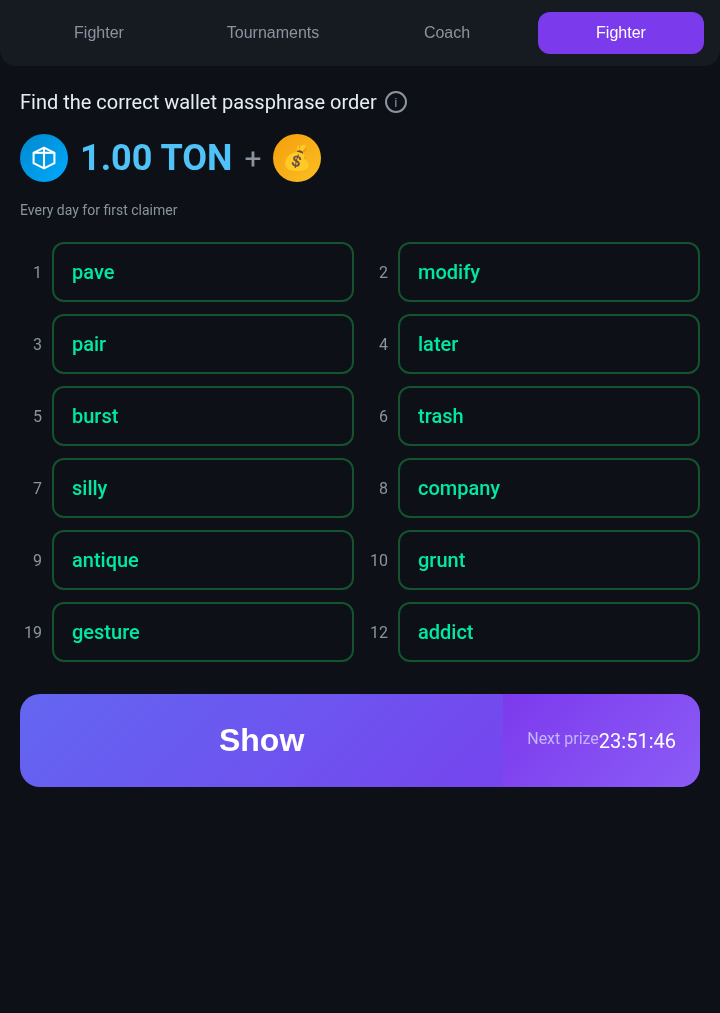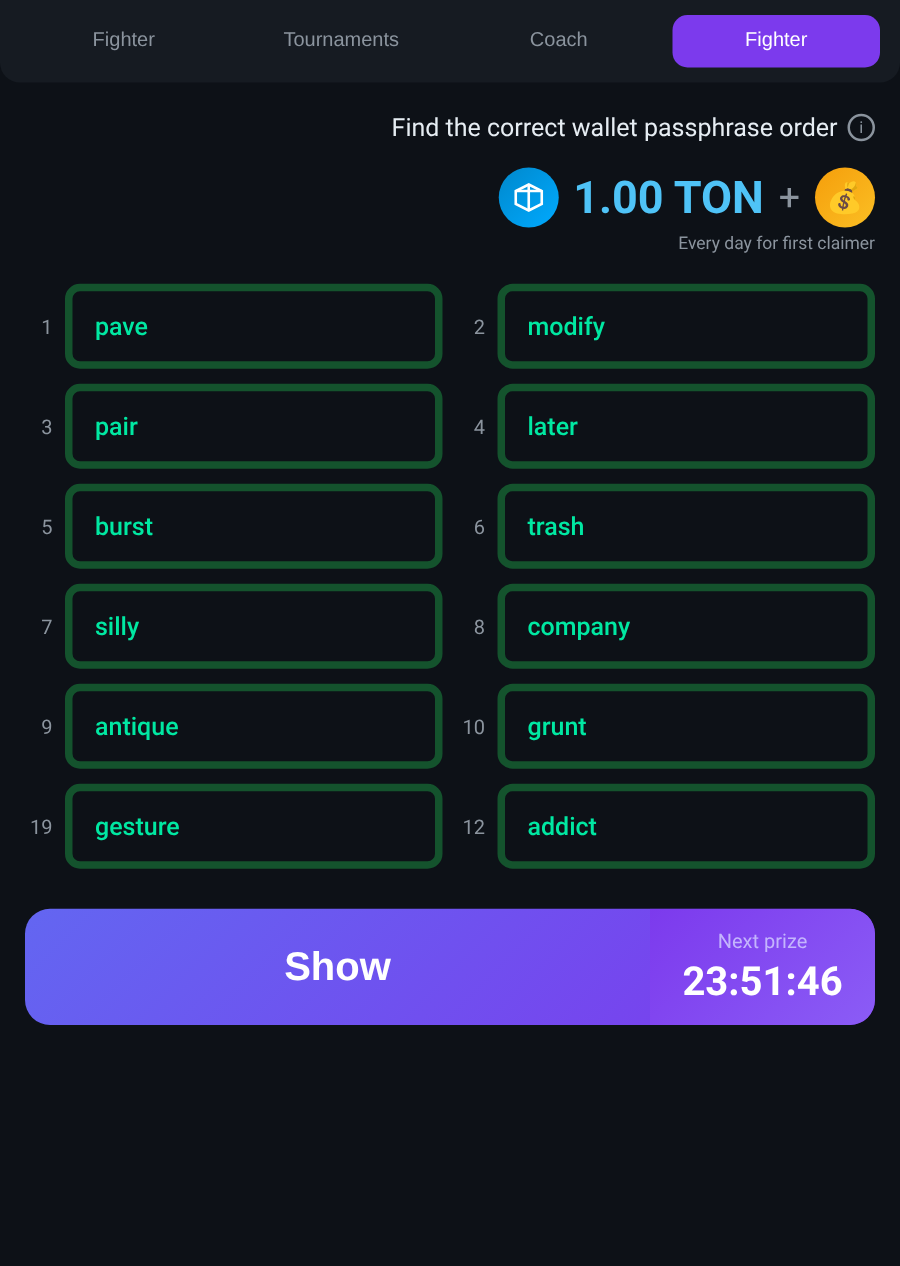--- a/index.html
+++ b/index.html
@@ -46,21 +46,21 @@
       background-color: #7c3aed;
       color: #ffffff;
     }
 
     
     .main-content {
       width: 100%;
       padding: 24px 20px;
       display: flex;
       flex-direction: column;
-      align-items: flex-end;
+      align-items: flex-start;
     }
 
     
     .header-text {
       font-size: 20px;
       color: #e6edf3;
       margin-bottom: 20px;
       display: flex;
       align-items: center;
       gap: 8px;
@@ -77,21 +77,21 @@
       font-size: 13px;
       color: #8b949e;
       cursor: pointer;
     }
 
     
     .prize-row {
       display: flex;
       align-items: center;
       gap: 12px;
-      margin-bottom: 5px;
+      margin-bottom: 20px;
     }
 
     .ton-icon {
       width: 48px;
       height: 48px;
       border-radius: 50%;
       background: linear-gradient(135deg, #0088cc, #00aaff);
       display: flex;
       align-items: center;
       justify-content: center;
@@ -152,21 +152,21 @@
       font-size: 16px;
       color: #8b949e;
       width: 22px;
       text-align: right;
       flex-shrink: 0;
     }
 
     .word-box {
       flex: 1;
       padding: 16px 18px;
-      border: 6px solid #14532d;
+      border: 2px solid #14532d;
       border-radius: 12px;
       background-color: #0d1117;
       font-size: 20px;
       color: #00e8a2;
       font-weight: 500;
     }
 
     
     .bottom-bar {
       width: 100%;
@@ -186,36 +186,35 @@
       font-size: 32px;
       font-weight: 600;
       cursor: pointer;
       text-align: center;
     }
 
     .next-prize-section {
       background: linear-gradient(135deg, #7c3aed, #8b5cf6);
       padding: 16px 24px;
       display: flex;
-      flex-direction: column;
       align-items: center;
       justify-content: center;
       min-width: 180px;
       border-radius: 0 20px 20px 0;
     }
 
     .next-prize-label {
       font-size: 16px;
       color: #c4b5fd;
       margin-bottom: 4px;
     }
 
     .next-prize-timer {
-      font-size: 32px;
-      font-weight: 700;
+      font-size: 20px;
+      font-weight: 400;
       color: #ffffff;
     }
   </style>
 </head>
 <body>
 
 <nav class="nav-bar">
 <button class="nav-tab">Fighter</button>
     <button class="nav-tab">Tournaments</button>
     <button class="nav-tab">Coach</button>

